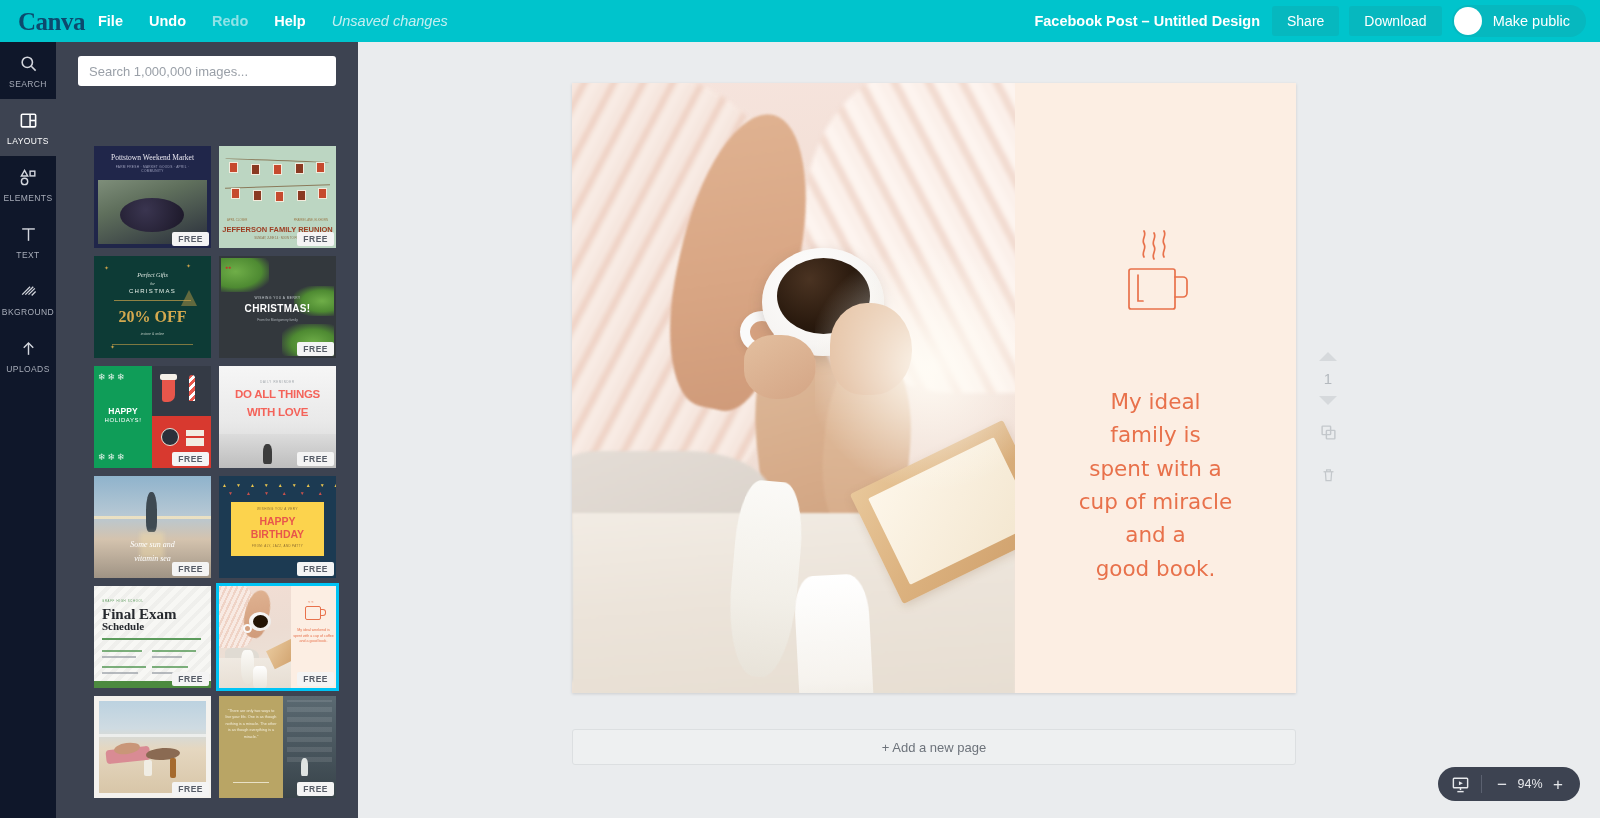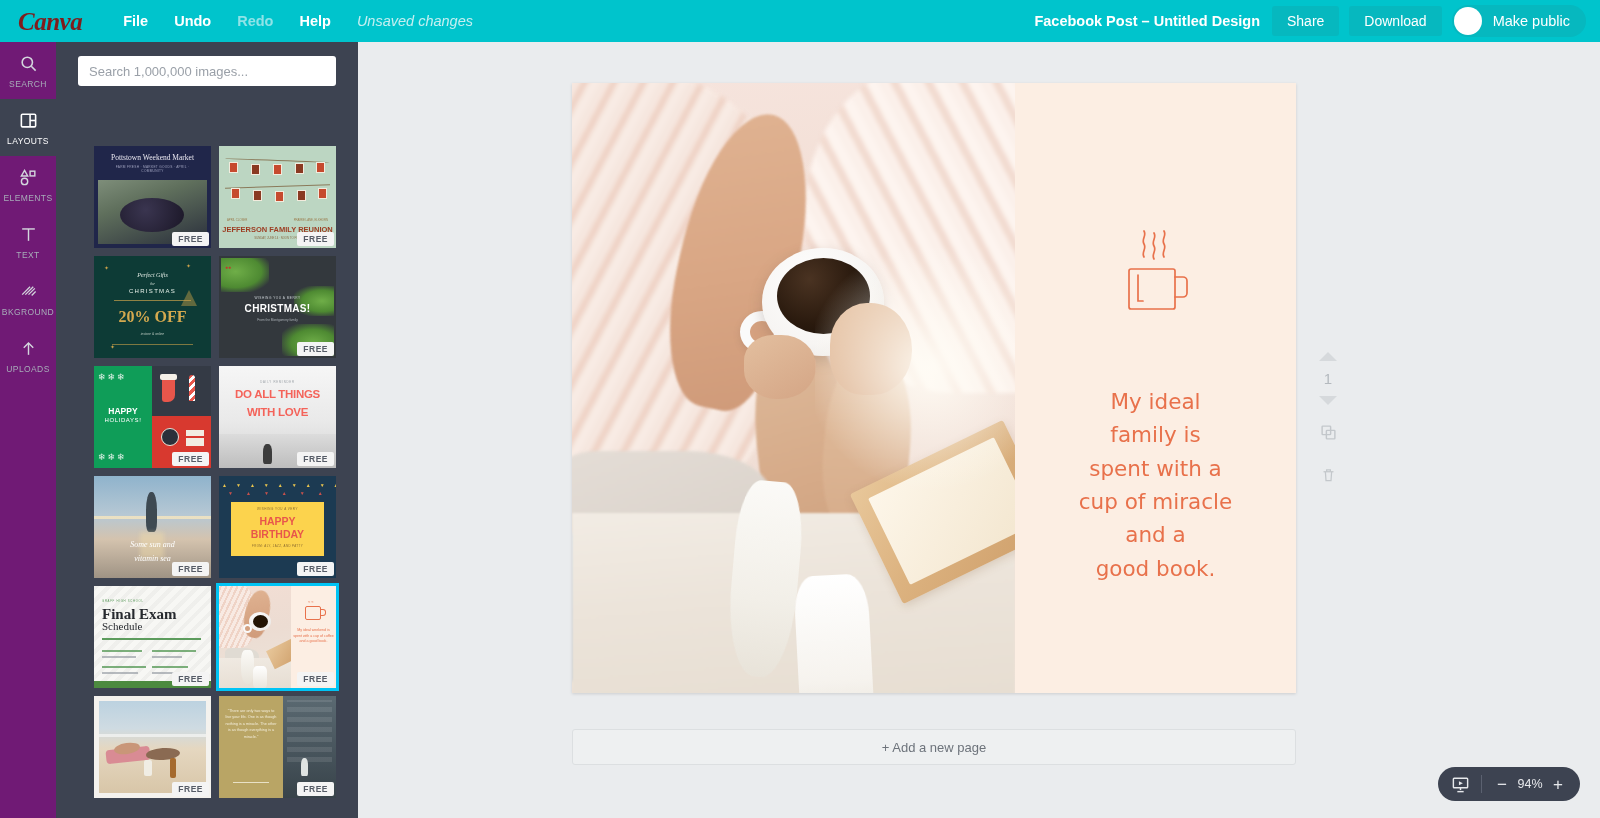--- a/index.html
+++ b/index.html
@@ -12,24 +12,23 @@
 
   
   .topbar {
     position: absolute; top: 0; left: 0;
     width: 1600px; height: 42px;
     background: #00c4cc;
     display: flex; align-items: center;
     z-index: 40;
   }
   .canva-logo {
-    margin-left: 18px; margin-right: 28px;
-    color: #7f1d1d;
+    margin-left: 18px; 
+    color: #0c4a6e;
     font-family: "Liberation Serif", serif;
-    font-style: italic;
     font-weight: bold;
     font-size: 25px;
     letter-spacing: -0.5px;
     line-height: 1;
   }
   .menu-item {
     color: #ffffff;
     font-size: 14.5px;
     font-weight: bold;
     padding: 0 13px;
@@ -79,21 +78,21 @@
     border-radius: 50%;
     background: #fff;
     margin-right: 11px;
   }
   .makepublic-label { color: #fff; font-size: 14.5px; }
 
   
   .rail {
     position: absolute; top: 42px; left: 0;
     width: 56px; height: 776px;
-    background: #701a75;
+    background: #0f172a;
     z-index: 30;
   }
   .rail-item {
     height: 57px;
     display: flex; flex-direction: column;
     align-items: center; justify-content: center;
     cursor: pointer;
     position: relative;
   }
   .rail-item.active { background: #3d4351; }
@@ -613,21 +612,21 @@
         <div style="position:absolute;left:0;right:0;top:68px;text-align:center;color:#8a6a30;font-size:2.9px;letter-spacing:.4px">FROM: ALY, JAZZ, AND PATTY</div>
       </div>
       <span class="free-badge">FREE</span>
     </div>
 
     <div class="thumb">
       <div class="art" style="background:#f7f7f4">
         <div style="position:absolute;inset:0;background:repeating-linear-gradient(135deg,rgba(0,0,0,.03) 0 4px,transparent 4px 9px)"></div>
         <div style="position:absolute;left:8px;top:13px;color:#5d9c5d;font-size:2.8px;letter-spacing:.7px">GRAFF HIGH SCHOOL</div>
         <div style="position:absolute;left:8px;top:20px;color:#26292e;font-family:'Liberation Serif',serif;font-weight:bold;font-size:15px">Final Exam</div>
-        <div style="position:absolute;left:8px;top:34px;color:#26292e;font-family:'Liberation Serif',serif;font-weight:normal;font-size:11px">Schedule</div>
+        <div style="position:absolute;left:8px;top:34px;color:#26292e;font-family:'Liberation Serif',serif;font-weight:bold;font-size:11px">Schedule</div>
         <div style="position:absolute;left:8px;right:10px;top:52px;height:1.5px;background:#5d9c5d"></div>
         <div style="position:absolute;left:8px;top:64px;width:40px;height:2px;background:#5d9c5d;opacity:.8"></div>
         <div style="position:absolute;left:8px;top:70px;width:34px;height:2px;background:#9aa0a6;opacity:.7"></div>
         <div style="position:absolute;left:58px;top:64px;width:44px;height:2px;background:#5d9c5d;opacity:.8"></div>
         <div style="position:absolute;left:58px;top:70px;width:30px;height:2px;background:#9aa0a6;opacity:.7"></div>
         <div style="position:absolute;left:8px;top:80px;width:44px;height:2px;background:#5d9c5d;opacity:.8"></div>
         <div style="position:absolute;left:8px;top:86px;width:36px;height:2px;background:#9aa0a6;opacity:.7"></div>
         <div style="position:absolute;left:58px;top:80px;width:36px;height:2px;background:#5d9c5d;opacity:.8"></div>
         <div style="position:absolute;left:58px;top:86px;width:28px;height:2px;background:#9aa0a6;opacity:.7"></div>
         <div style="position:absolute;left:0;right:0;bottom:0;height:7px;background:#4c8a3f"></div>

